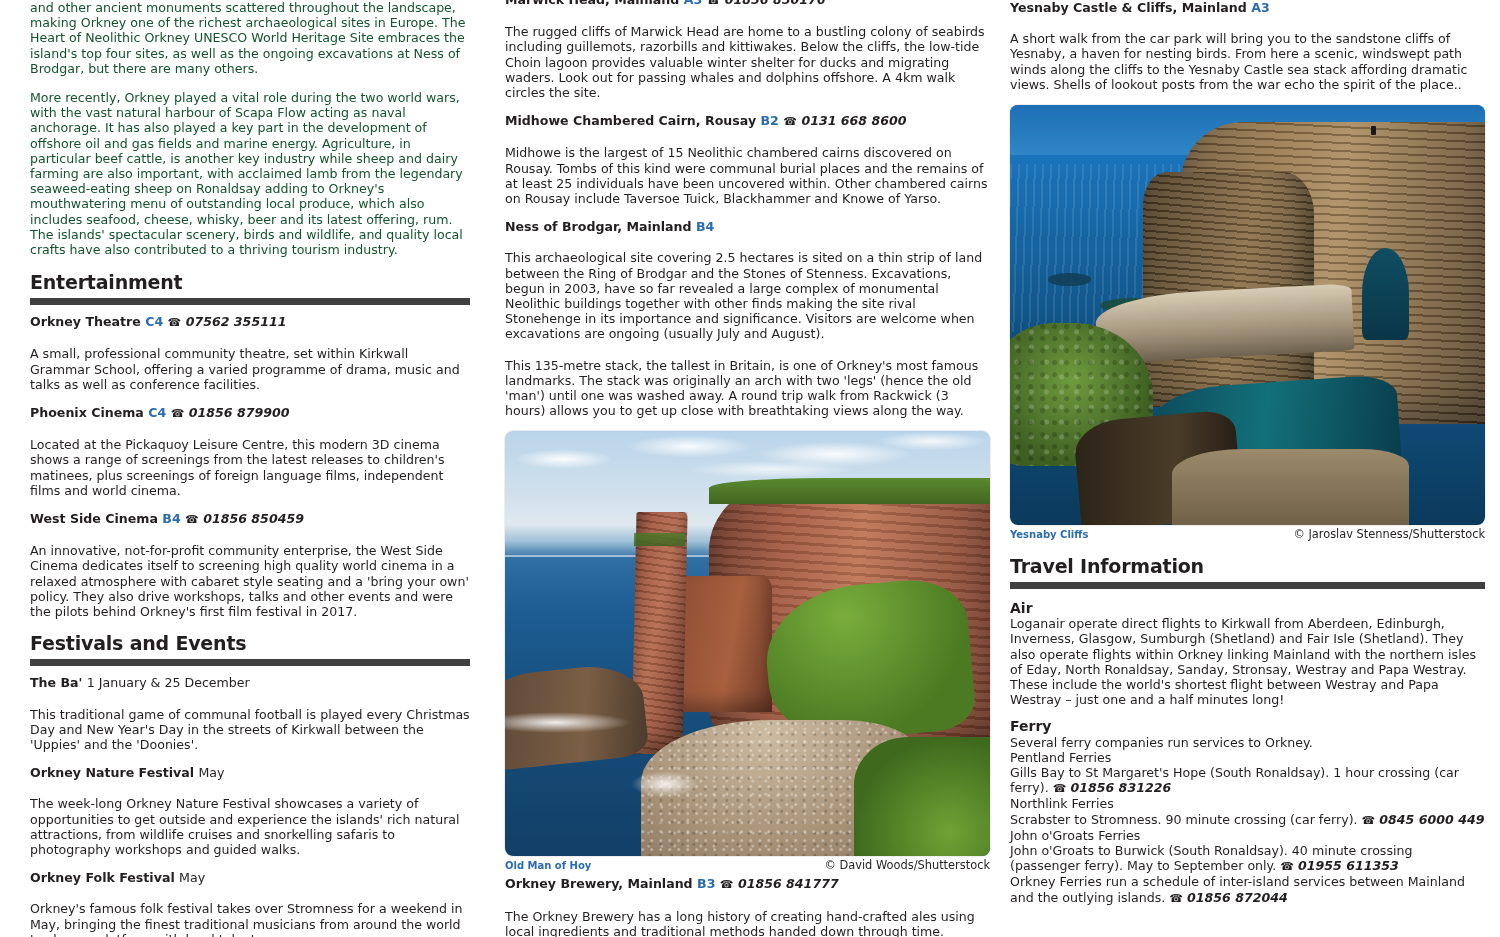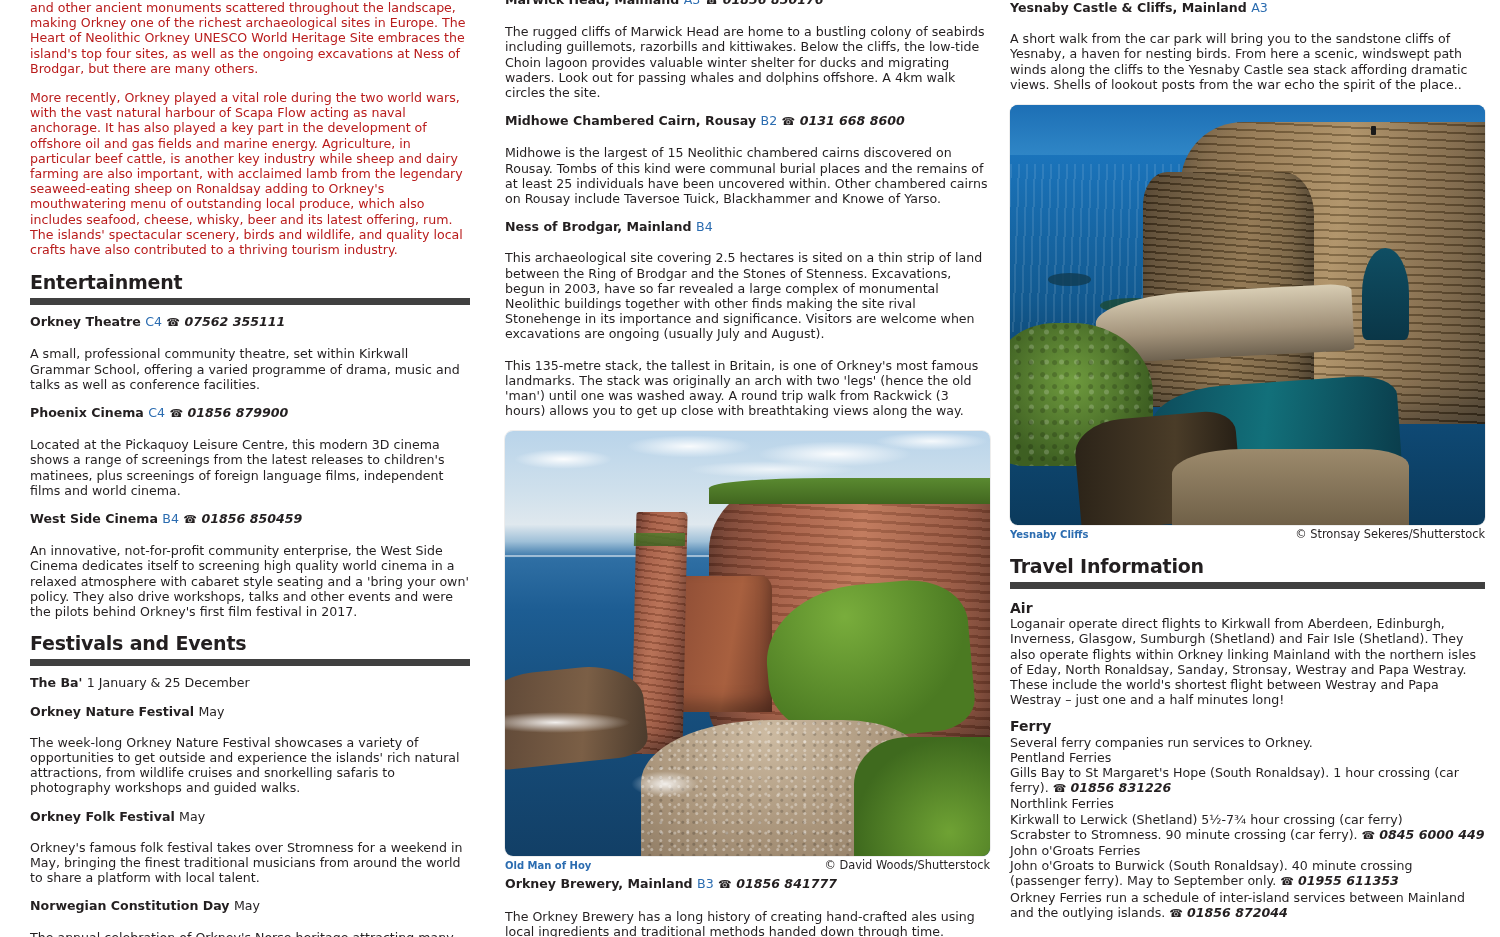--- a/index.html
+++ b/index.html
@@ -9,26 +9,26 @@
     color:#231f20;
   }
   .page{position:relative;width:1500px;height:937px;display:flex;}
   .col{box-sizing:border-box;}
   .col-left{width:505px;padding:0 35px 0 30px;}
   .col-mid{width:505px;padding:0 20px 0 0;}
   .col-right{width:490px;padding:0 15px 0 0;}
 
   p.body{
     margin:0 0 14px 0;font-size:12.6px;line-height:15.2px;
-    color:#b91c1c;text-align:left;
+    color:#14532d;text-align:left;
   }
   .entry{margin:0 0 13px 0;}
   .entry .head{font-size:12.6px;line-height:15.2px;font-weight:bold;color:#231f20;}
   .entry .desc{font-size:12.6px;line-height:15.2px;color:#231f20;margin-top:16px;}
-  .gridref{color:#2b6cb0;font-weight:normal;}
+  .gridref{color:#2b6cb0;font-weight:bold;}
   .tel{font-style:italic;font-weight:bold;color:#231f20;}
   .telicon{font-style:normal;font-weight:normal;font-size:11px;letter-spacing:0;}
   .date{font-weight:normal;}
 
   h2.section{
     font-size:19px;line-height:22px;font-weight:bold;margin:6px 0 9px 0;
     padding-bottom:5px;border-bottom:7px solid #404040;color:#231f20;
     letter-spacing:-0.2px;
   }
 
@@ -187,20 +187,21 @@
       <div class="desc">An innovative, not-for-profit community enterprise, the West Side Cinema dedicates itself to screening high quality world cinema in a relaxed atmosphere with cabaret style seating and a 'bring your own' policy. They also drive workshops, talks and other events and were the pilots behind Orkney's first film festival in 2017.</div>
     </div>
 
     <h2 class="section">Festivals and Events</h2>
 
     <div class="entry">
       <div class="head">
         <span>The Ba'</span>
         <span class="date">1 January &amp; 25 December</span>
       </div>
+      <div class="desc">This traditional game of communal football is played every Christmas Day and New Year's Day in the streets of Kirkwall between the 'Uppies' and the 'Doonies'.</div>
     </div>
 
     <div class="entry">
       <div class="head">
         <span>Orkney Nature Festival</span>
         <span class="date">May</span>
       </div>
       <div class="desc">The week-long Orkney Nature Festival showcases a variety of opportunities to get outside and experience the islands' rich natural attractions, from wildlife cruises and snorkelling safaris to photography workshops and guided walks.</div>
     </div>
 
@@ -316,21 +317,21 @@
         <div class="arch"></div>
         <div class="shelf"></div>
         <div class="inlet"></div>
         <div class="greenL"></div>
         <div class="rockDark"></div>
         <div class="foreRock"></div>
         <div class="figure-person"></div>
       </div>
       <div class="capline">
         <span class="caption">Yesnaby Cliffs</span>
-        <span class="credit">© Stronsay Sekeres/Shutterstock</span>
+        <span class="credit">© Jaroslav Stenness/Shutterstock</span>
       </div>
     </div>
 
     <h2 class="section" style="margin-top:14px;">Travel Information</h2>
 
     <div class="travel-sub">Air</div>
     <div class="travel-line" style="margin-bottom:12px;">Loganair operate direct flights to Kirkwall from Aberdeen, Edinburgh, Inverness, Glasgow, Sumburgh (Shetland) and Fair Isle (Shetland). They also operate flights within Orkney linking Mainland with the northern isles of Eday, North Ronaldsay, Sanday, Stronsay, Westray and Papa Westray. These include the world's shortest flight between Westray and Papa Westray – just one and a half minutes long!</div>
 
     <div class="travel-sub">Ferry</div>
     <div class="travel-line">Several ferry companies run services to Orkney.</div>
@@ -340,23 +341,20 @@
     </div>
     <div class="travel-line">
       <span>Gills Bay to St Margaret's Hope (South Ronaldsay). 1 hour crossing (car ferry).</span>
       <span class="telicon">☎</span>
       <span class="tel">01856 831226</span>
     </div>
     <div class="travel-line">
       <span>Northlink Ferries</span>
     </div>
     <div class="travel-line">
-      <span>Kirkwall to Lerwick (Shetland) 5½-7¾ hour crossing (car ferry)</span>
-    </div>
-    <div class="travel-line">
       <span>Scrabster to Stromness. 90 minute crossing (car ferry).</span>
       <span class="telicon">☎</span>
       <span class="tel">0845 6000 449</span>
     </div>
     <div class="travel-line">
       <span>John o'Groats Ferries</span>
     </div>
     <div class="travel-line">
       <span>John o'Groats to Burwick (South Ronaldsay). 40 minute crossing (passenger ferry). May to September only.</span>
       <span class="telicon">☎</span>

